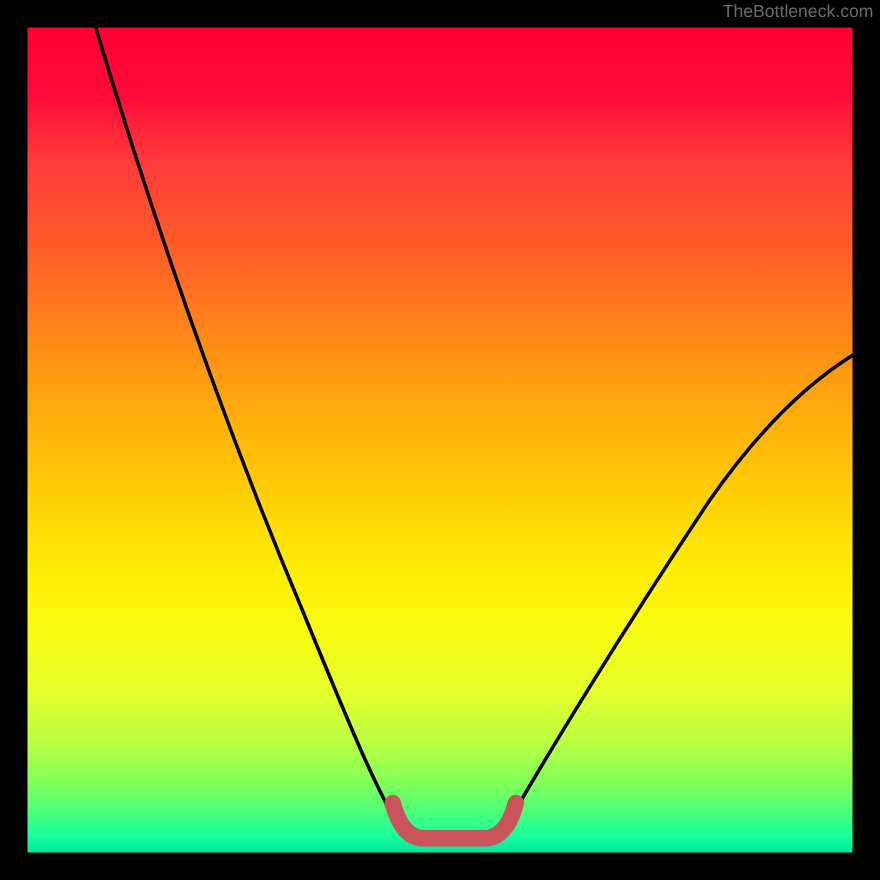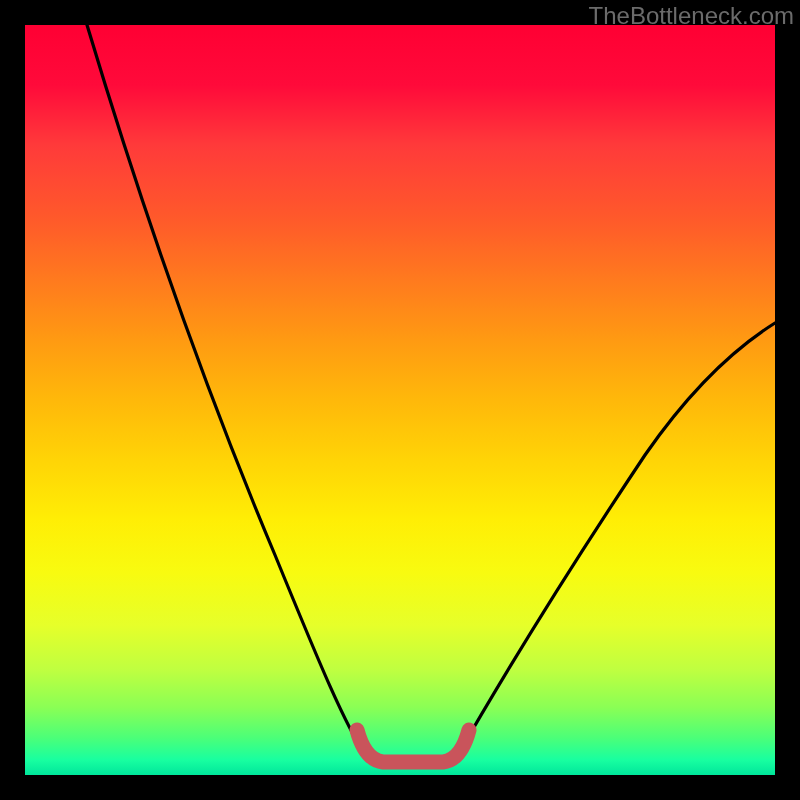--- a/index.html
+++ b/index.html
@@ -51,21 +51,21 @@
     left: 0; top: 0;
     width: 750px;
     height: 750px;
     overflow: visible;
   }
   .watermark {
     position: absolute;
     top: 2px;
     right: 6px;
     color: #6b6b6b;
-    font-size: 24px;
+    font-size: 16px;
     font-weight: 500;
     user-select: none;
   }
 </style>
 </head>
 <body>
 
 <div class="frame">
   <div class="watermark">TheBottleneck.com</div>
   <div class="plot">

